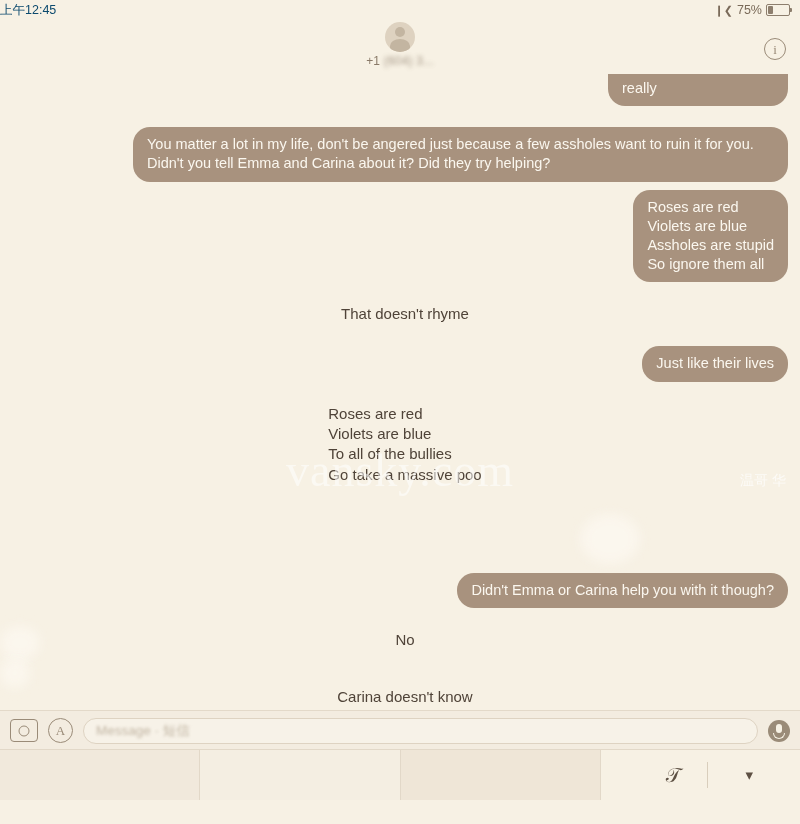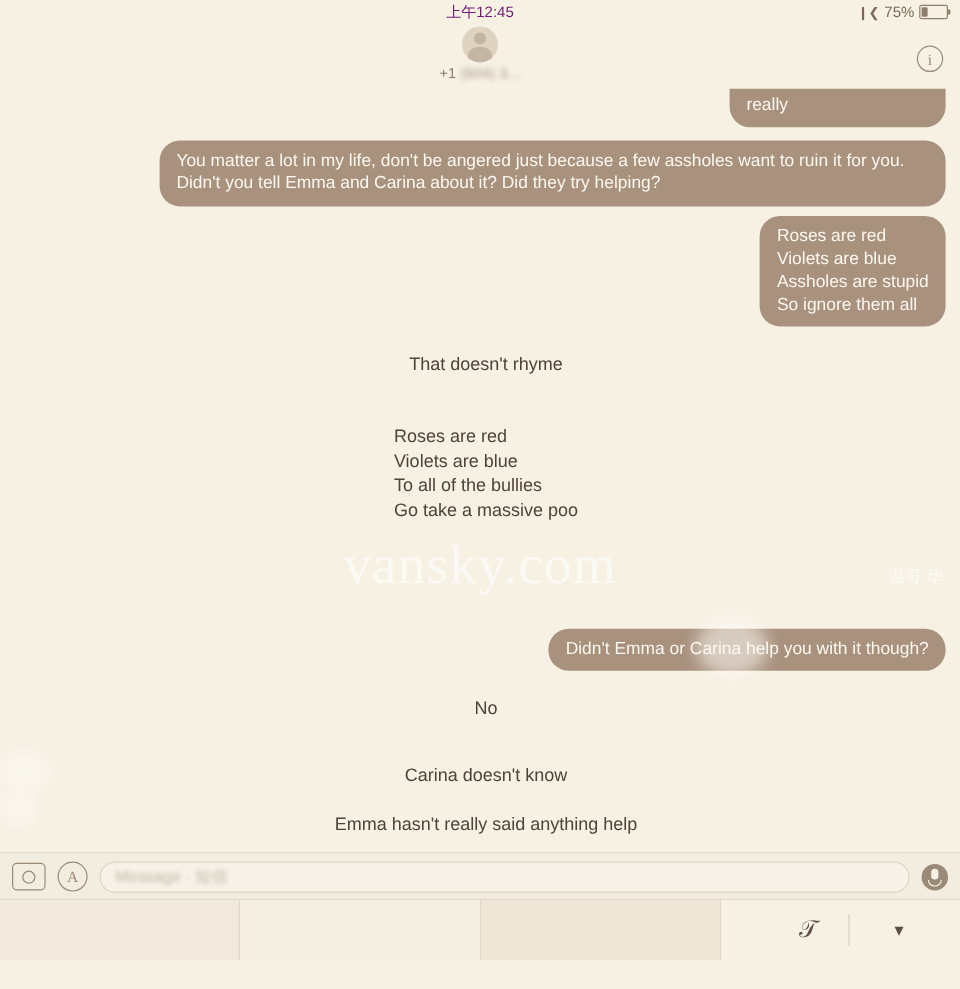--- a/index.html
+++ b/index.html
@@ -25,23 +25,23 @@
     padding: 0 10px;
     font-size: 12px;
     color: #7a6a59;
     background: #f7f1e4;
     position: relative;
   }
   .status-left { width: 180px; }
   .status-center {
     position: absolute;
     left: 0; right: 0;
-    text-align: center;
+    text-align: left;
     font-size: 12.5px;
-    color: #701a75;
+    color: #0c4a6e;
   }
   .status-right {
     margin-left: auto;
     display: flex;
     align-items: center;
     gap: 4px;
     font-size: 12.5px;
     color: #7a6a59;
     z-index: 2;
   }
@@ -378,39 +378,42 @@
 <div class="thread">
 
   <div class="watermark">vansky.com</div>
   <div class="watermark-cjk">温哥
 华</div>
 
   <div class="row out" style="margin-top:-22px;">
     <div class="bubble out" style="max-width:180px;">But I don't think it's really</div>
   </div>
 
-  <div class="row out" style="margin-top:11px;">
+  <div class="row out" style="margin-top:21px;">
     <div class="bubble out" style="max-width:655px;">You matter a lot in my life, don't be angered just because a few assholes want to ruin it for you. Didn't you tell Emma and Carina about it? Did they try helping?</div>
   </div>
 
   <div class="row out" style="margin-top:8px;">
     <div class="bubble out" style="max-width:155px;">Roses are red
 Violets are blue
 Assholes are stupid
 So ignore them all</div>
   </div>
 
   <div class="spacer-sm"></div>
 
   <div class="row in">
     <div class="plain">That doesn't rhyme</div>
   </div>
 
   <div class="spacer-sm"></div>
 
+  <div class="row out">
+    <div class="bubble out">Just like their lives</div>
+  </div>
 
   <div class="spacer-sm"></div>
 
   <div class="row in">
     <div class="plain">Roses are red
 Violets are blue
 To all of the bullies
 Go take a massive poo</div>
   </div>
 

